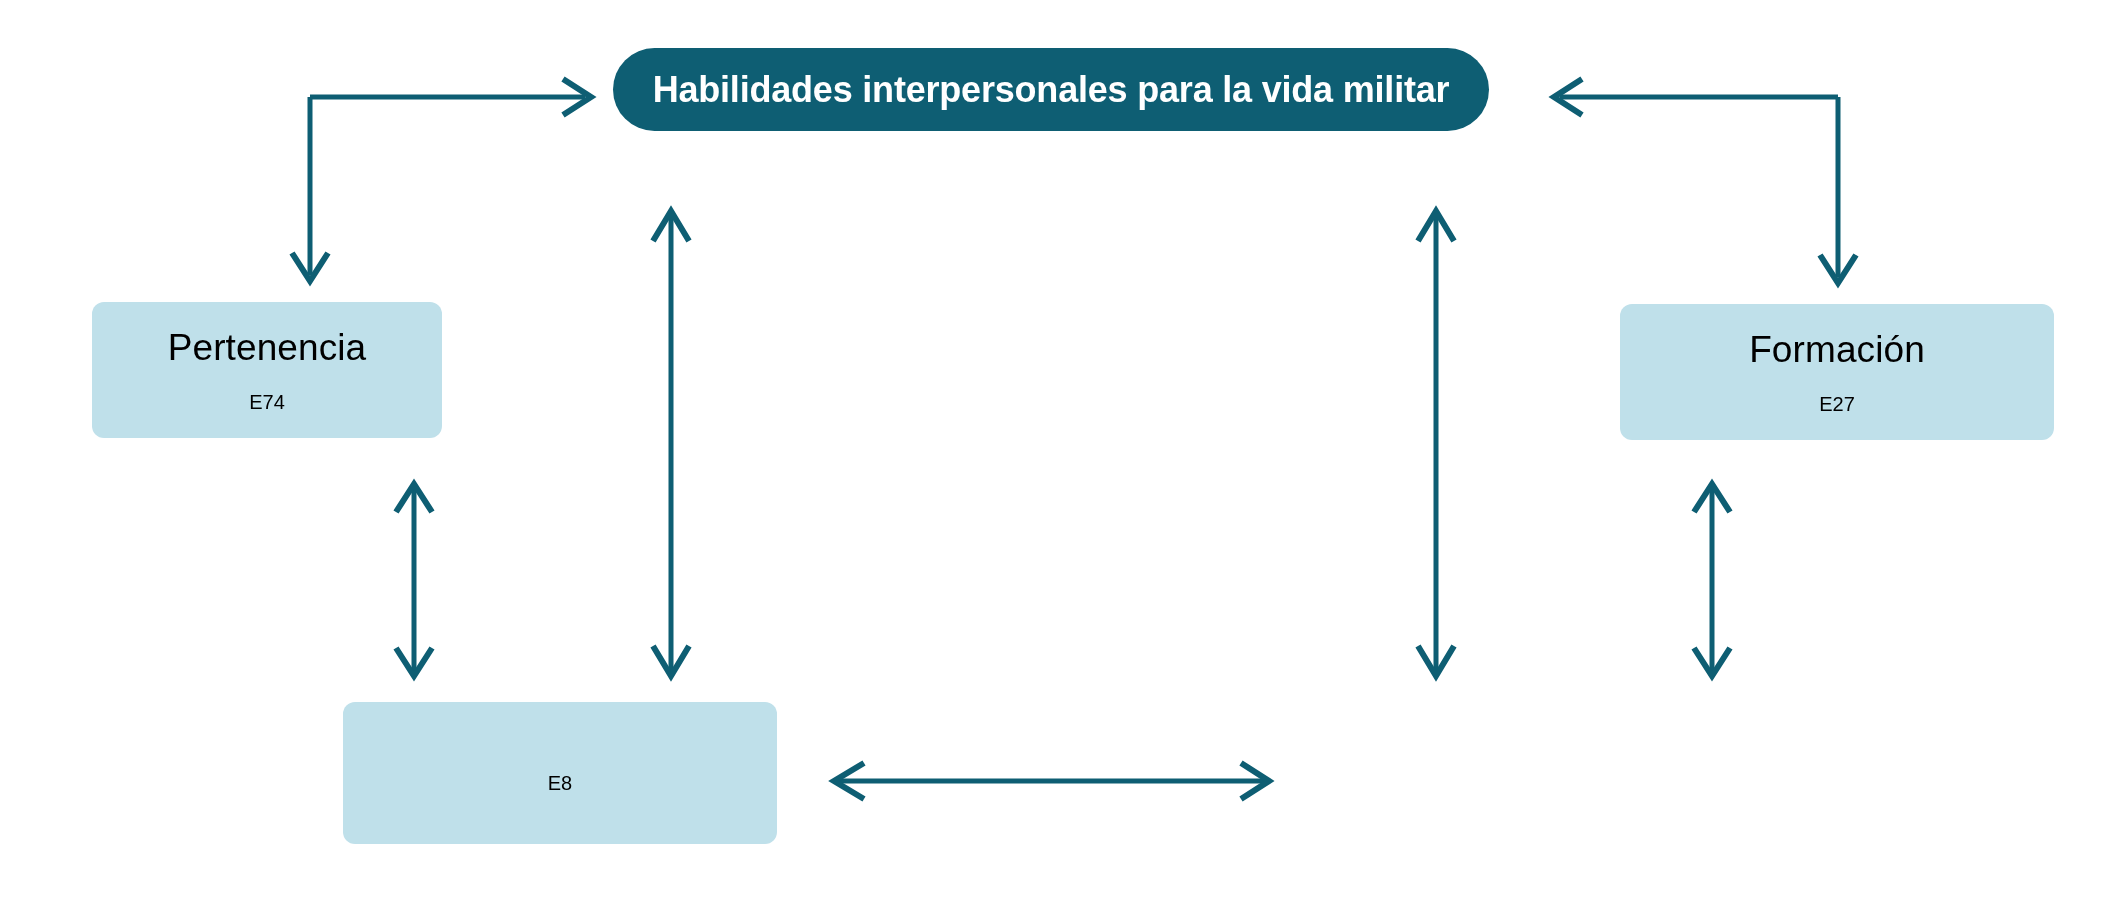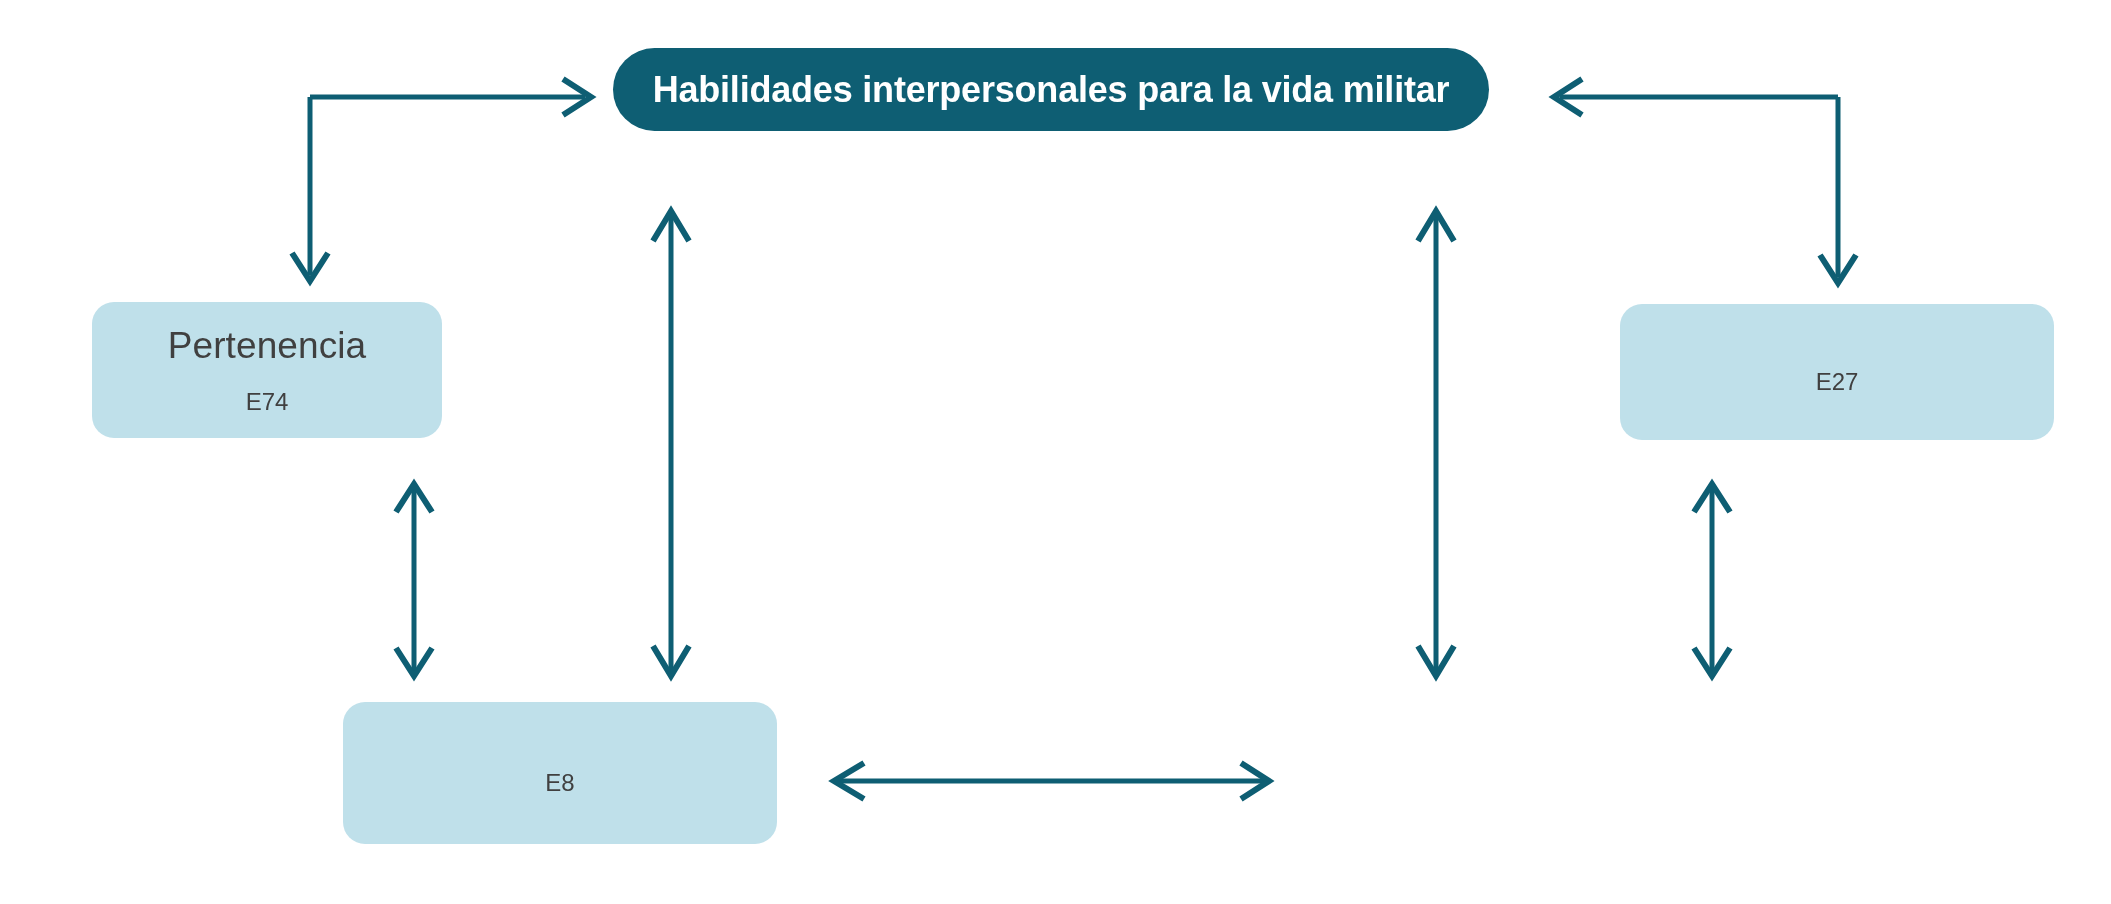--- a/index.html
+++ b/index.html
@@ -29,33 +29,33 @@
   }
   
   .node {
     position: absolute;
     box-sizing: border-box;
     display: flex;
     flex-direction: column;
     align-items: center;
     justify-content: center;
     text-align: center;
-    color: #404040;
+    color: #000000;
     background: #bfe0ea;
-    border-radius: 22px;
+    border-radius: 12px;
     line-height: 1.18;
   }
   .node .node-title {
     font-size: 37px;
     font-weight: 400;
     letter-spacing: 0.1px;
     white-space: nowrap;
   }
   .node .node-code {
-    font-size: 24px;
+    font-size: 20px;
     font-weight: 400;
     margin-top: 21px;
     white-space: nowrap;
   }
   
   #root-node {
     position: absolute;
     left: 613px;
     top: 48px;
     width: 876px;
@@ -159,20 +159,21 @@
   <div id="root-node">
     <span class="root-label">Habilidades interpersonales para la vida militar</span>
   </div>
 
   <div class="node" id="node-pertenencia">
     <span class="node-title">Pertenencia</span>
     <span class="node-code">E74</span>
   </div>
 
   <div class="node" id="node-formacion">
+    <span class="node-title">Formación</span>
     <span class="node-code">E27</span>
   </div>
 
   <div class="node" id="node-convivencia">
     <span class="node-code">E8</span>
   </div>
 
 
 </div>
 

